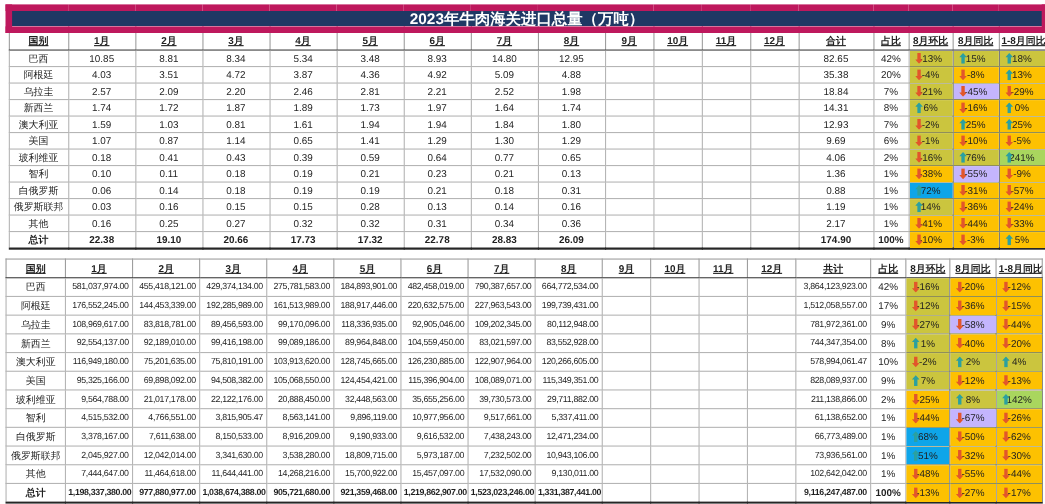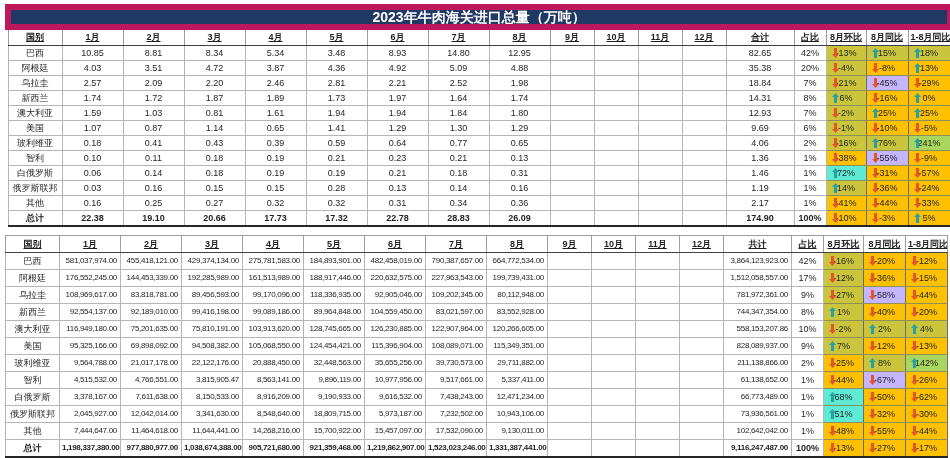--- a/index.html
+++ b/index.html
@@ -19,21 +19,21 @@
   .t2 tr.head th{height:16px;}
   td.c{font-size:9px;}
   .t2 td.m,.t2 td.tot{font-size:8px;letter-spacing:-0.3px;text-align:right;padding-right:3px;}
   td.p{position:relative;text-align:center;border-left:1px solid #6d6d6d;
        border-right:1px solid #6d6d6d;border-top:1px solid #8f8f5a;border-bottom:1px solid #8f8f5a;}
   td.sh{font-weight:normal;}
   .arr{position:absolute;left:5px;top:50%;transform:translateY(-50%);display:inline-flex;}
   .bg-g{background:#FDC101;}
   .bg-o{background:#CBC53E;}
   .bg-y{background:#c4b5fd;}
-  .bg-G{background:#5eead4;}
+  .bg-G{background:#0ea5e9;}
   .bg-L{background:#A9D65E;}
   tr.total td{font-weight:bold;border-top:1.5px solid #333333;}
   tr.total td.p{font-weight:normal;}
 </style>
 </head>
 <body>
 
 <div class="sheet">
 
   <table class="t t1">
@@ -346,21 +346,21 @@
           <td class="m">0.18</td>
           <td class="m">0.19</td>
           <td class="m">0.19</td>
           <td class="m">0.21</td>
           <td class="m">0.18</td>
           <td class="m">0.31</td>
           <td class="m"></td>
           <td class="m"></td>
           <td class="m"></td>
           <td class="m"></td>
-          <td class="tot">1.46</td>
+          <td class="tot">0.88</td>
           <td class="sh">1%</td>
           <td class="p bg-G"><span class="arr">
               <svg width="7" height="10" viewBox="0 0 10 14">
                 <path d="M5 0 L10 5.5 H7.2 V14 H2.8 V5.5 H0 Z" fill="#2BA0A0"></path>
               </svg>
             </span><span>72%</span></td>
           <td class="p bg-g"><span class="arr">
               <svg width="7" height="10" viewBox="0 0 10 14">
                 <path d="M5 14 L0 8.5 H2.8 V0 H7.2 V8.5 H10 Z" fill="#E2562B"></path>
               </svg>
@@ -649,21 +649,21 @@
           <td class="m">75,810,191.00</td>
           <td class="m">103,913,620.00</td>
           <td class="m">128,745,665.00</td>
           <td class="m">126,230,885.00</td>
           <td class="m">122,907,964.00</td>
           <td class="m">120,266,605.00</td>
           <td class="m"></td>
           <td class="m"></td>
           <td class="m"></td>
           <td class="m"></td>
-          <td class="tot">558,153,207.86</td>
+          <td class="tot">578,994,061.47</td>
           <td class="sh">10%</td>
           <td class="p bg-o"><span class="arr">
               <svg width="7" height="10" viewBox="0 0 10 14">
                 <path d="M5 14 L0 8.5 H2.8 V0 H7.2 V8.5 H10 Z" fill="#E2562B"></path>
               </svg>
             </span><span>-2%</span></td>
           <td class="p bg-o"><span class="arr">
               <svg width="7" height="10" viewBox="0 0 10 14">
                 <path d="M5 0 L10 5.5 H7.2 V14 H2.8 V5.5 H0 Z" fill="#2BA0A0"></path>
               </svg>
@@ -800,21 +800,21 @@
               <svg width="7" height="10" viewBox="0 0 10 14">
                 <path d="M5 14 L0 8.5 H2.8 V0 H7.2 V8.5 H10 Z" fill="#E2562B"></path>
               </svg>
             </span><span>-62%</span></td>
         </tr>
         <tr>
           <td class="c">俄罗斯联邦</td>
           <td class="m">2,045,927.00</td>
           <td class="m">12,042,014.00</td>
           <td class="m">3,341,630.00</td>
-          <td class="m">8,548,640.00</td>
+          <td class="m">3,538,280.00</td>
           <td class="m">18,809,715.00</td>
           <td class="m">5,973,187.00</td>
           <td class="m">7,232,502.00</td>
           <td class="m">10,943,106.00</td>
           <td class="m"></td>
           <td class="m"></td>
           <td class="m"></td>
           <td class="m"></td>
           <td class="tot">73,936,561.00</td>
           <td class="sh">1%</td>

